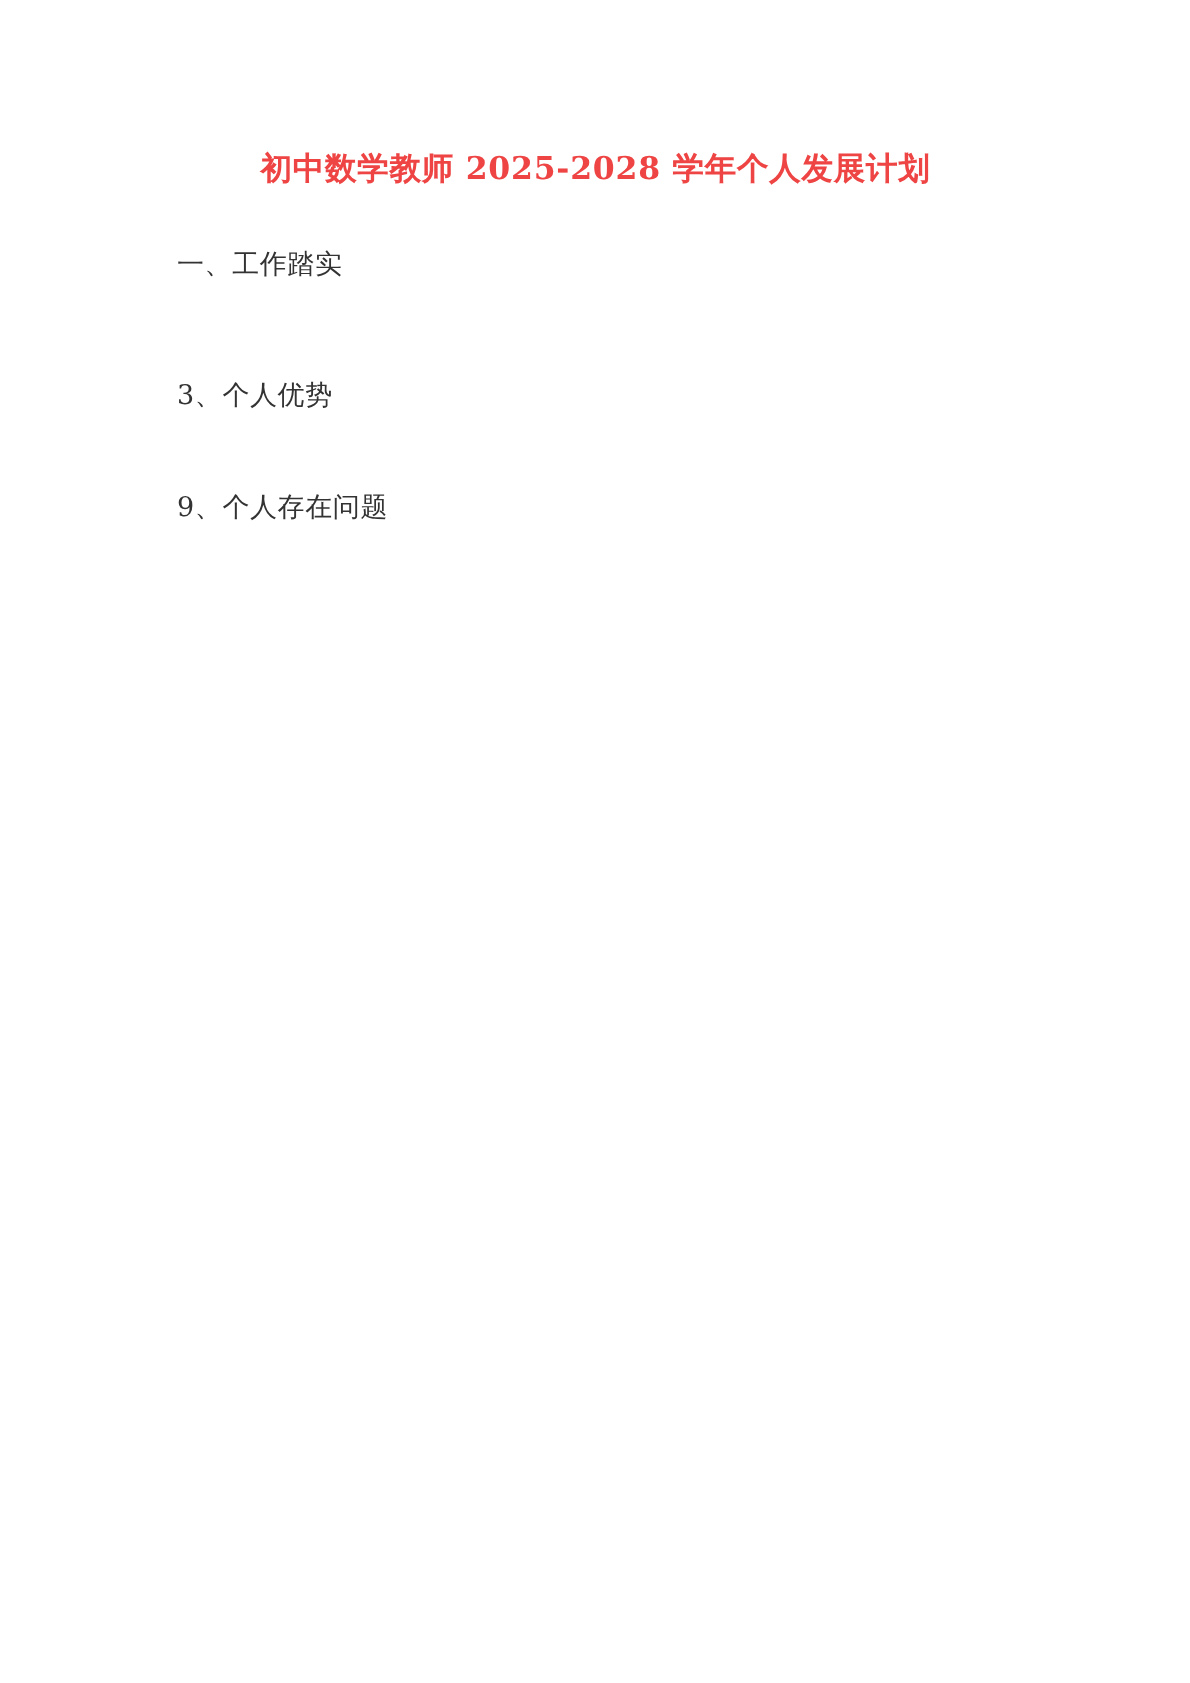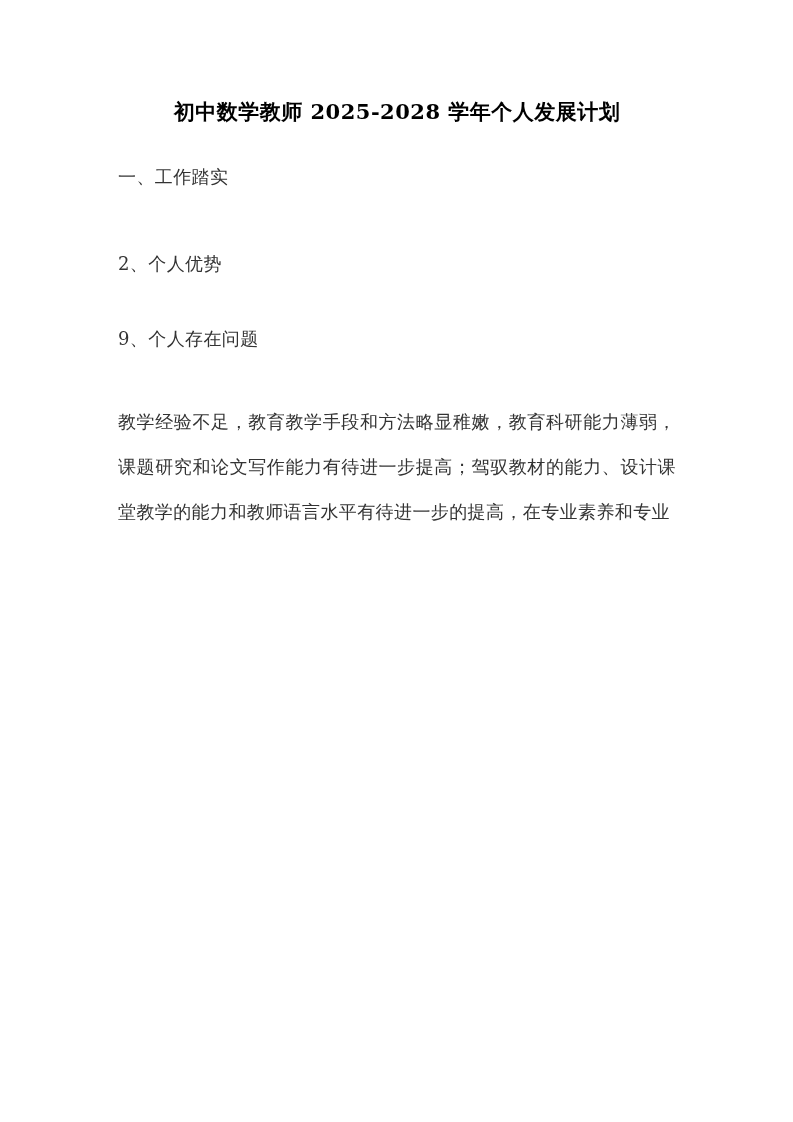--- a/index.html
+++ b/index.html
@@ -16,21 +16,21 @@
     padding: 0 117px 0 118px;
     font-family: "DejaVu Serif", "Liberation Serif", serif;
     color: #333333;
   }
   .doc-title {
     margin-top: 98px;
     text-align: center;
     font-size: 21px;
     font-weight: bold;
     line-height: 1.35;
-    color: #000000;
+    color: #ef4444;
     letter-spacing: 0.5px;
   }
   .body-text {
     font-size: 18px;
     line-height: 45px;
     text-align: justify;
     text-align-last: left;
     letter-spacing: 0.4px;
   }
   .para-1   { margin-top: 50px; }
@@ -43,20 +43,19 @@
 </head>
 <body>
 
 <div class="page">
 
   <h1 class="doc-title">初中数学教师 2025-2028 学年个人发展计划</h1>
 
 
   <p class="body-text head-1">一、工作踏实</p>
 
-  <p class="body-text sub-1">2、个人优势</p>
+  <p class="body-text sub-1">3、个人优势</p>
 
 
   <p class="body-text sub-2">9、个人存在问题</p>
 
-  <p class="body-text para-3">教学经验不足，教育教学手段和方法略显稚嫩，教育科研能力薄弱，课题研究和论文写作能力有待进一步提高；驾驭教材的能力、设计课堂教学的能力和教师语言水平有待进一步的提高，在专业素养和专业</p>
 
 </div>
 
 </body></html>

